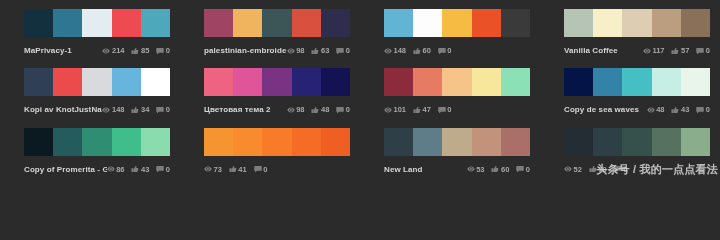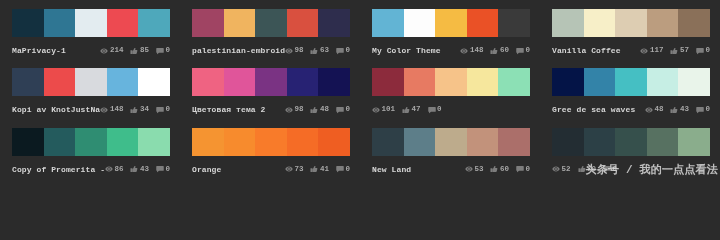--- a/index.html
+++ b/index.html
@@ -16,24 +16,23 @@
   }
   #grid {
     display: grid;
     grid-template-columns: repeat(4, 180px);
     grid-template-rows: repeat(3, 59.33px);
     width: 720px;
     height: 178px;
   }
   .card {
     position: relative;
-    padding: 9px 10px 0 12px;
+    padding: 9px 10px 0 24px;
     box-sizing: border-box;
     overflow: hidden;
-    font-family: Liberation Mono, monospace;
   }
   .palette {
     display: flex;
     width: 100%;
     height: 28px;
     overflow: hidden;
   }
   .swatch {
     flex: 1 1 0;
     height: 100%;
@@ -176,21 +175,20 @@
     </div>
     <div class="card">
       <div class="palette">
         <div class="swatch" style="background: rgb(98, 180, 212);"></div>
         <div class="swatch" style="background: rgb(253, 253, 253);"></div>
         <div class="swatch" style="background: rgb(245, 187, 67);"></div>
         <div class="swatch" style="background: rgb(234, 81, 38);"></div>
         <div class="swatch" style="background: rgb(58, 58, 58);"></div>
       </div>
       <div class="meta">
-        <div class="title">My Color Theme</div>
         <div class="stats">
           <div class="stat">
             <span>
               <svg viewBox="0 0 16 16">
                 <path d="M8 3C4.5 3 1.7 5.2 0.6 8c1.1 2.8 3.9 5 7.4 5s6.3-2.2 7.4-5C14.3 5.2 11.5 3 8 3zm0 8.3A3.3 3.3 0 1 1 8 4.7a3.3 3.3 0 0 1 0 6.6zm0-5.3a2 2 0 1 0 0 4 2 2 0 0 0 0-4z"></path>
               </svg>
             </span>
             <span class="stat-num">148</span>
           </div>
           <div class="stat">
@@ -365,21 +363,21 @@
     </div>
     <div class="card">
       <div class="palette">
         <div class="swatch" style="background: rgb(4, 20, 71);"></div>
         <div class="swatch" style="background: rgb(51, 131, 168);"></div>
         <div class="swatch" style="background: rgb(69, 191, 195);"></div>
         <div class="swatch" style="background: rgb(198, 238, 228);"></div>
         <div class="swatch" style="background: rgb(233, 244, 234);"></div>
       </div>
       <div class="meta">
-        <div class="title">Gree de sea waves</div>
+        <div class="title">Copy de sea waves</div>
         <div class="stats">
           <div class="stat">
             <span>
               <svg viewBox="0 0 16 16">
                 <path d="M8 3C4.5 3 1.7 5.2 0.6 8c1.1 2.8 3.9 5 7.4 5s6.3-2.2 7.4-5C14.3 5.2 11.5 3 8 3zm0 8.3A3.3 3.3 0 1 1 8 4.7a3.3 3.3 0 0 1 0 6.6zm0-5.3a2 2 0 1 0 0 4 2 2 0 0 0 0-4z"></path>
               </svg>
             </span>
             <span class="stat-num">48</span>
           </div>
           <div class="stat">
@@ -441,21 +439,20 @@
     </div>
     <div class="card">
       <div class="palette">
         <div class="swatch" style="background: rgb(245, 148, 49);"></div>
         <div class="swatch" style="background: rgb(247, 139, 45);"></div>
         <div class="swatch" style="background: rgb(248, 123, 42);"></div>
         <div class="swatch" style="background: rgb(245, 108, 38);"></div>
         <div class="swatch" style="background: rgb(239, 94, 34);"></div>
       </div>
       <div class="meta">
-        <div class="title">Orange</div>
         <div class="stats">
           <div class="stat">
             <span>
               <svg viewBox="0 0 16 16">
                 <path d="M8 3C4.5 3 1.7 5.2 0.6 8c1.1 2.8 3.9 5 7.4 5s6.3-2.2 7.4-5C14.3 5.2 11.5 3 8 3zm0 8.3A3.3 3.3 0 1 1 8 4.7a3.3 3.3 0 0 1 0 6.6zm0-5.3a2 2 0 1 0 0 4 2 2 0 0 0 0-4z"></path>
               </svg>
             </span>
             <span class="stat-num">73</span>
           </div>
           <div class="stat">

